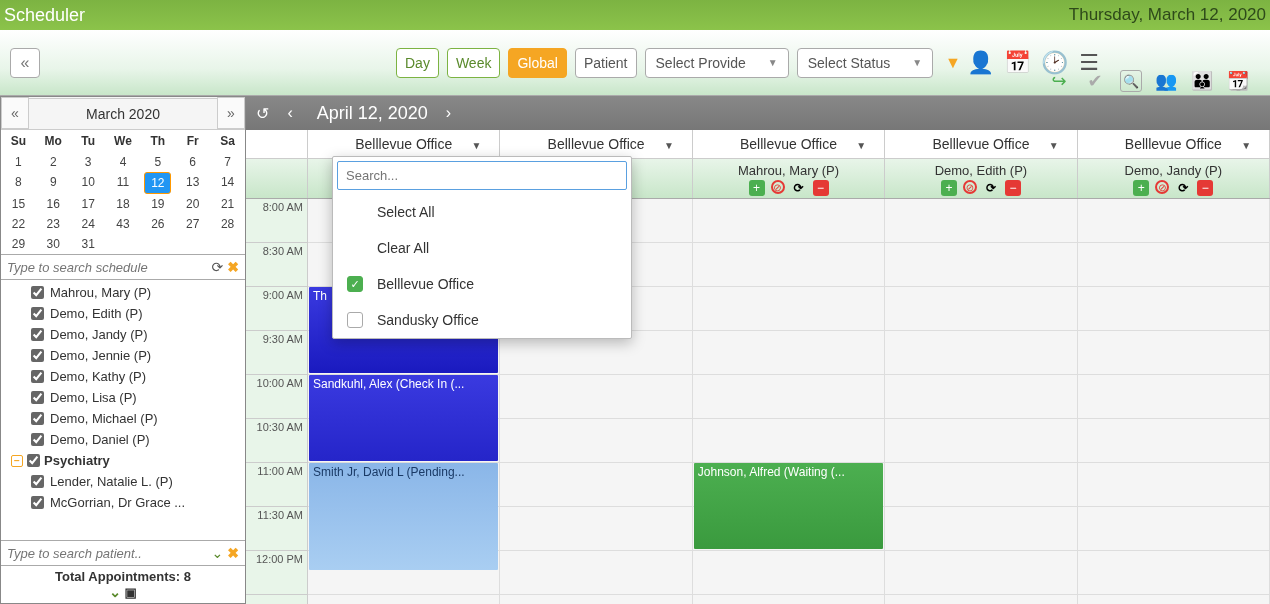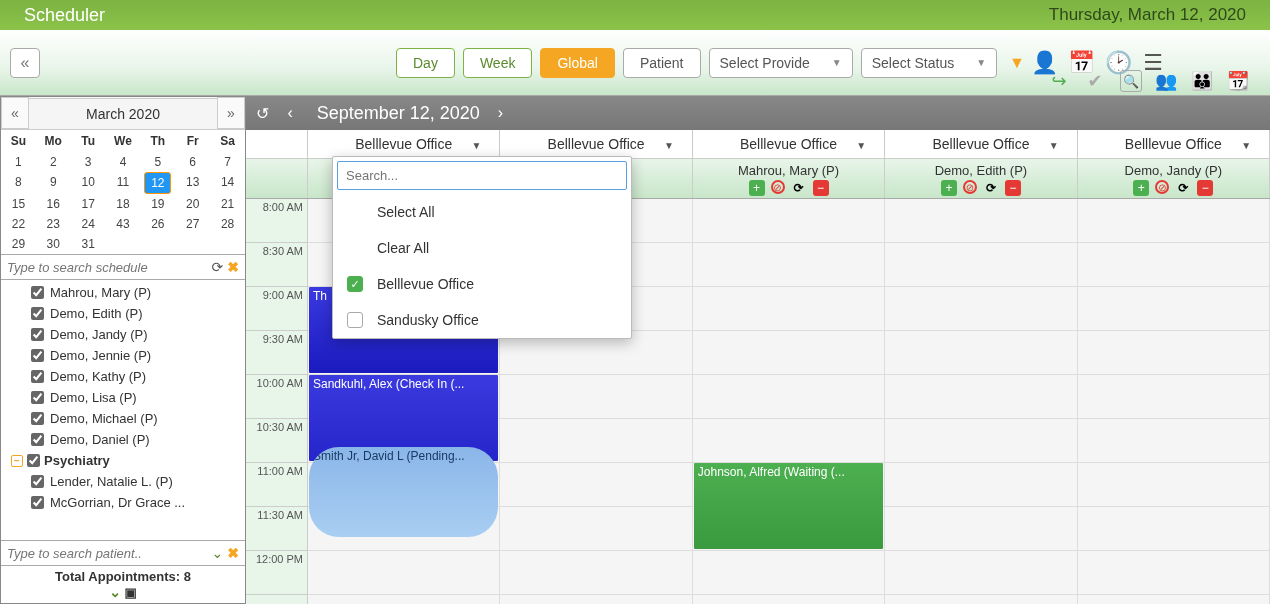--- a/index.html
+++ b/index.html
@@ -1,25 +1,25 @@
 <!DOCTYPE html>
 <html><head>
 <meta charset="utf-8">
 <style>
 * { box-sizing: border-box; margin: 0; padding: 0; font-family: Arial, sans-serif; }
 body { background: #f5f5f5; font-size: 13px; color: #333; }
 
-.topbar { background: linear-gradient(to bottom, #7cb342, #8bc34a); height: 30px; display: flex; align-items: center; padding: 0 24px; color: #fff; justify-content: space-between; }
+.topbar { background: linear-gradient(to bottom, #7cb342, #8bc34a); height: 30px; display: flex; align-items: center; padding: 0 4px; color: #fff; justify-content: space-between; }
 .topbar-title { font-size: 18px; font-weight: 400; }
 .topbar-date { color: #2e4a1a; font-size: 17px; font-weight: 500; }
 
 .toolbar { background: linear-gradient(to bottom, #fff, #e8f5e9 60%, #c8e6c9); height: 66px; display: flex; align-items: center; padding: 0 10px; gap: 6px; border-bottom: 1px solid #aaa; }
 .toolbar .back-btn { width: 30px; height: 30px; border: 1px solid #aaa; border-radius: 4px; background: #fff; display: flex; align-items: center; justify-content: center; cursor: pointer; font-size: 16px; color: #777; }
 .toolbar-center { display: flex; gap: 8px; margin-left: 350px; align-items: center; }
-.btn { border: 1px solid #7cb342; background: #fff; color: #5a8a2c; padding: 6px 16px; border-radius: 4px; cursor: pointer; font-size: 14px; }
+.btn { border: 1px solid #7cb342; background: #fff; color: #5a8a2c; padding: 6px 8px; border-radius: 4px; cursor: pointer; font-size: 14px; }
 .btn.active { background: #f5a623; color: #fff; border-color: #f5a623; }
 .btn.gray { border-color: #aaa; color: #555; }
 .select-box { border: 1px solid #aaa; background: #fff; color: #555; padding: 6px 10px; border-radius: 4px; cursor: pointer; font-size: 14px; display: flex; align-items: center; gap: 22px; }
 .caret { font-size: 10px; color: #888; }
 .filter-icon { color: #f5a623; font-size: 16px; cursor: pointer; margin-left: 4px; }
 .icon-row-sub { position: absolute; right: 20px; top: 70px; display: flex; gap: 14px; align-items: center; }
 .tool-icon { width: 22px; height: 22px; display: inline-flex; align-items: center; justify-content: center; font-size: 18px; cursor: pointer; }
 
 .main { display: flex; height: calc(604px - 96px); }
 .sidebar { width: 246px; border: 1px solid #888; background: #fff; display: flex; flex-direction: column; }
@@ -244,21 +244,21 @@
     <div class="totals">
       <span>Total Appointments: 8</span>
       <span><span class="chev-down">⌄</span> <span>▣</span></span>
     </div>
   </div>
 
   <div class="scheduler">
     <div class="sched-header">
       <span class="hicon">↺</span>
       <span class="hicon">‹</span>
-      <span class="sched-date">September 12, 2020</span>
+      <span class="sched-date">April 12, 2020</span>
       <span class="hicon">›</span>
     </div>
 
     <div class="office-row" id="office-row">
       <div class="time-gutter-head"></div>
     <div class="office-col"><span>Belllevue Office</span><span class="dd">▼</span></div>
         <div class="office-col"><span>Belllevue Office</span><span class="dd">▼</span></div>
         <div class="office-col"><span>Belllevue Office</span><span class="dd">▼</span></div>
         <div class="office-col"><span>Belllevue Office</span><span class="dd">▼</span></div>
         <div class="office-col"><span>Belllevue Office</span><span class="dd">▼</span></div>
@@ -319,21 +319,21 @@
             <div class="slot"></div>
             <div class="slot"></div>
             <div class="slot"></div>
             <div class="slot"></div>
             <div class="slot"></div>
             <div class="slot"></div>
             <div class="slot"></div>
             <div class="slot"></div>
             <div class="appt blue-dark" style="top: 88px; height: 86px;">Th</div>
             <div class="appt blue-mid" style="top: 176px; height: 86px;">Sandkuhl, Alex (Check In (...</div>
-            <div class="appt blue-light" style="top: 248px; height: 90px; border-radius: 30px;">Smith Jr, David L (Pending...</div>
+            <div class="appt blue-light" style="top: 264px; height: 107px;">Smith Jr, David L (Pending...</div>
           </div>
           <div class="col">
             <div class="slot"></div>
             <div class="slot"></div>
             <div class="slot"></div>
             <div class="slot"></div>
             <div class="slot"></div>
             <div class="slot"></div>
             <div class="slot"></div>
             <div class="slot"></div>

